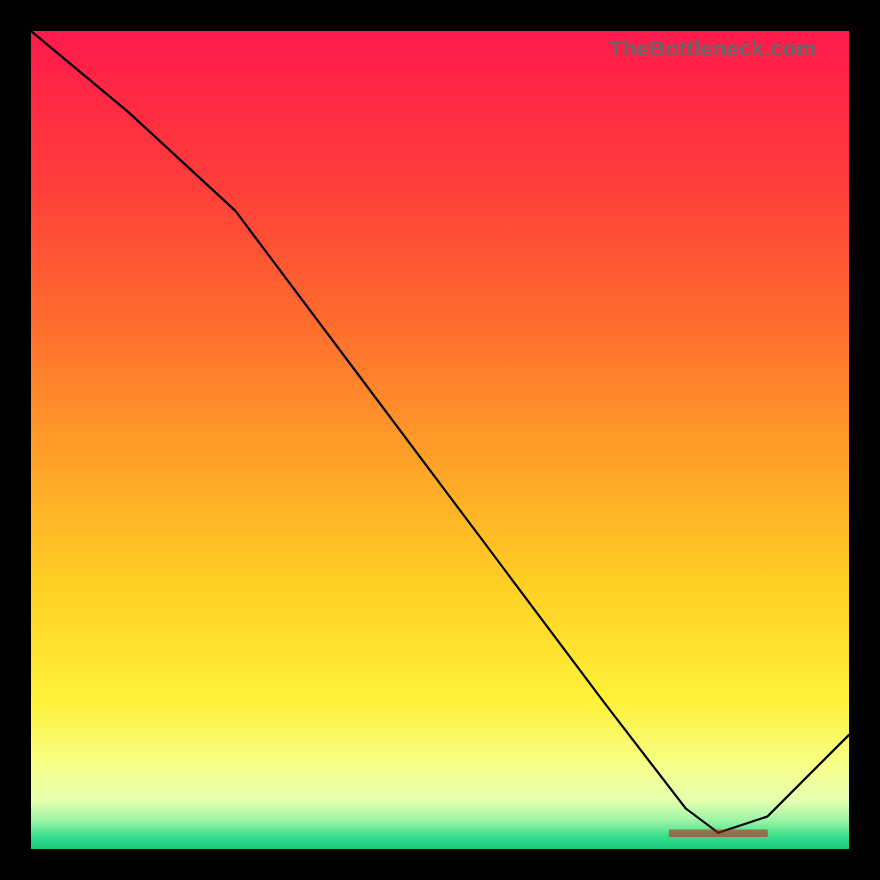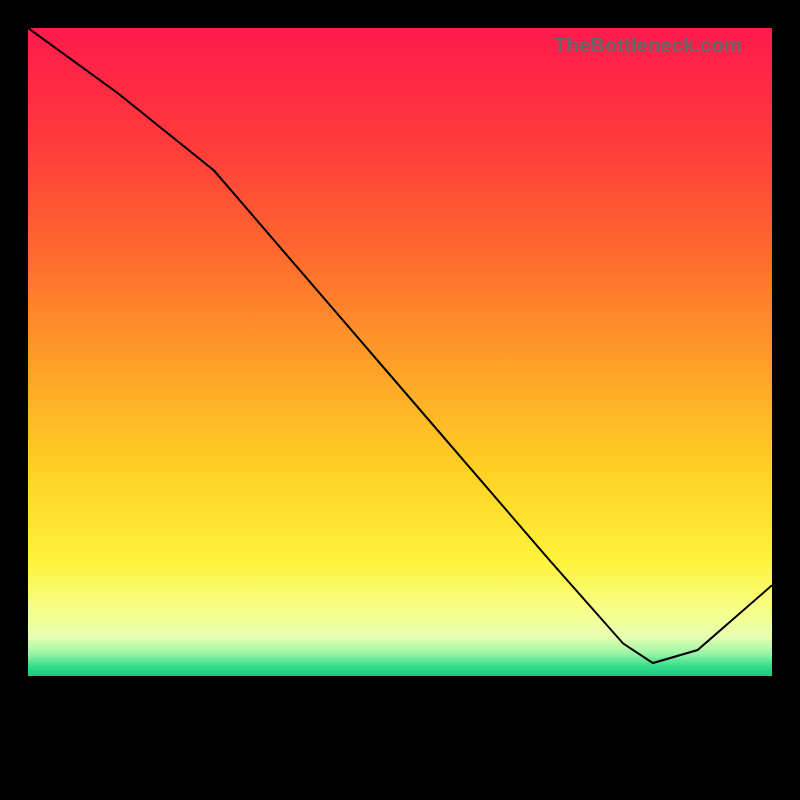--- a/index.html
+++ b/index.html
@@ -17,21 +17,21 @@
     top: 24px;
     width: 752px;
     height: 752px;
     background: #000;
   }
   .plot-area {
     position: absolute;
     left: 4px;
     top: 4px;
     width: 744px;
-    height: 648px;
+    height: 744px;
     overflow: hidden;
   }
   .gradient {
     position: absolute;
     left: 0; top: 0;
     width: 100%; height: 100%;
   }
   .watermark {
     position: absolute;
     top: 6px;

